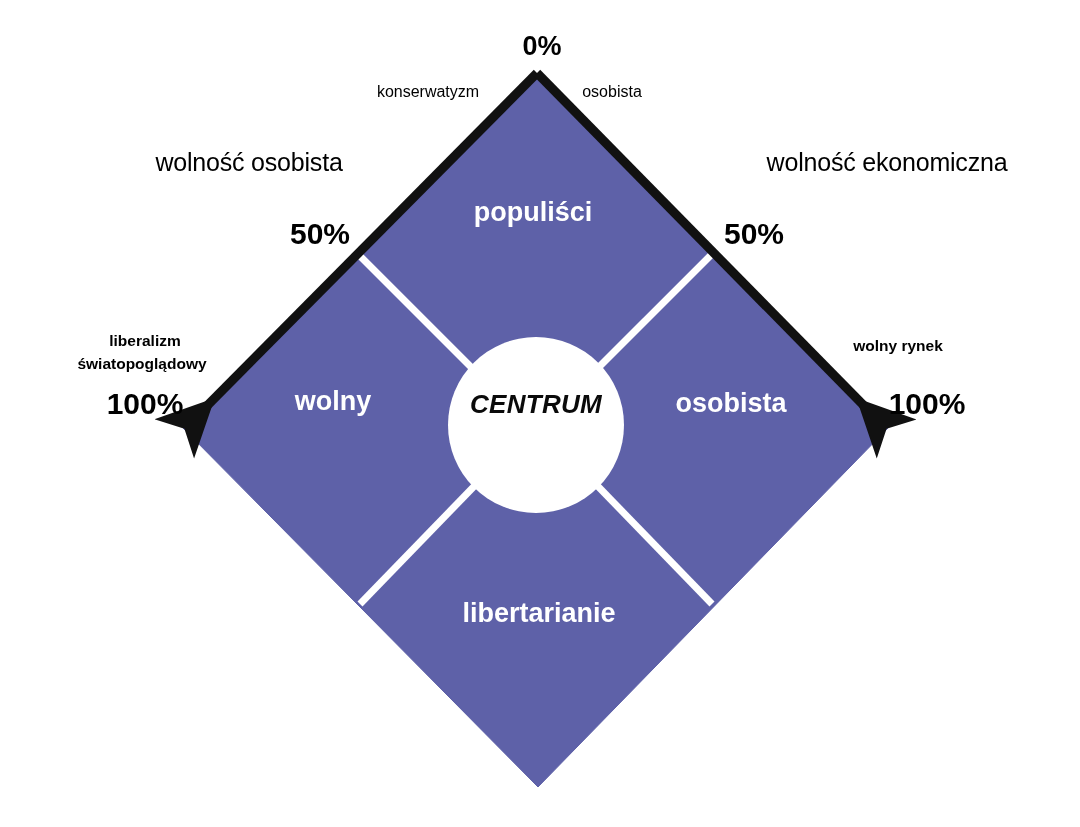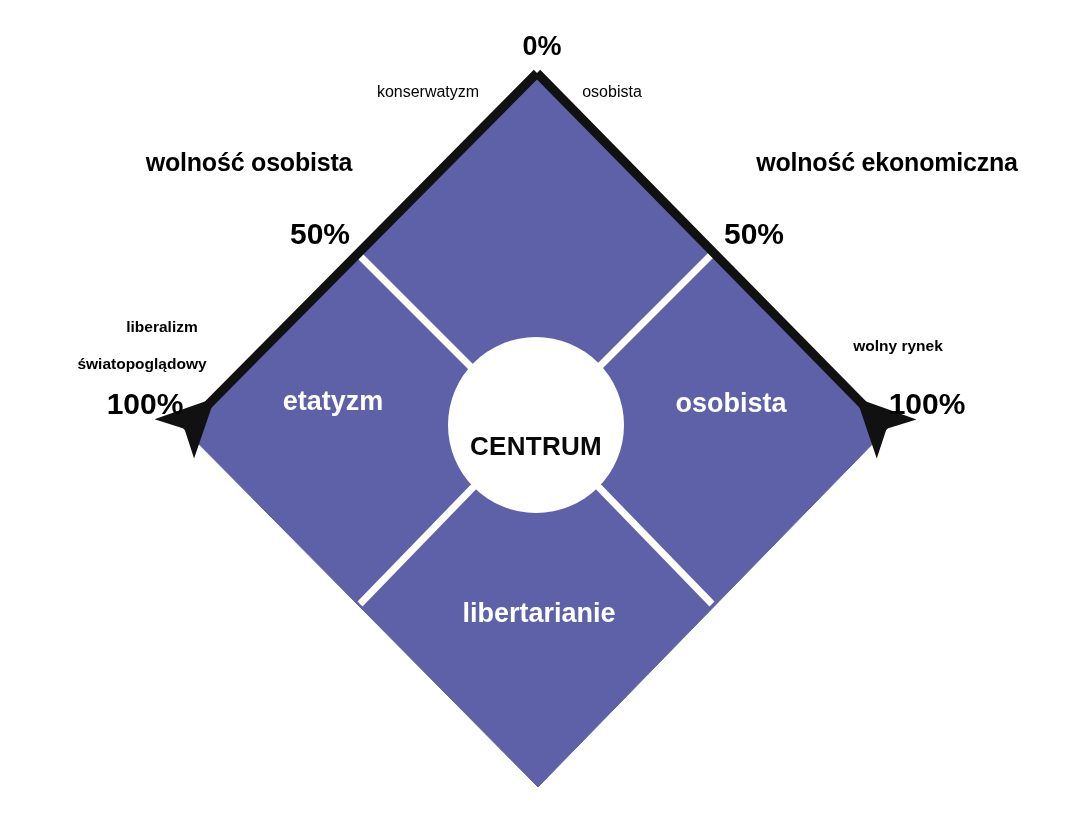--- a/index.html
+++ b/index.html
@@ -31,21 +31,21 @@
     white-space: nowrap;
     line-height: 1.18;
     color: #000000;
   }
   .lbl.ctr {
     transform: translate(-50%, -50%);
     text-align: center;
   }
   .heading {
     font-size: 25px;
-    font-weight: bold;
+    font-weight: normal;
     letter-spacing: -0.2px;
   }
   .pct-big {
     font-size: 30px;
     font-weight: bold;
   }
   .pct-top {
     font-size: 27px;
     font-weight: bold;
   }
@@ -114,32 +114,33 @@
   <div class="lbl ctr axis-small" style="left:612px; top:92px;">osobista</div>
 
   <div class="lbl ctr heading" style="left:249px; top:163px;">wolność osobista</div>
 
   <div class="lbl ctr heading" style="left:887px; top:163px;">wolność ekonomiczna</div>
 
   <div class="lbl ctr pct-big" style="left:320px; top:234px;">50%</div>
 
   <div class="lbl ctr pct-big" style="left:754px; top:234px;">50%</div>
 
-  <div class="lbl ctr axis-small-2" style="left:145px; top:327px;margin-left:17px;">liberalizm</div>
+  <div class="lbl ctr axis-small-2" style="left:145px; top:341px;">liberalizm</div>
 
   <div class="lbl ctr axis-small-2" style="left:142px; top:364px;">światopoglądowy</div>
 
   <div class="lbl ctr pct-big" style="left:145px; top:404px;">100%</div>
 
   <div class="lbl ctr axis-small-2" style="left:898px; top:346px;">wolny rynek</div>
 
   <div class="lbl ctr pct-big" style="left:927px; top:404px;">100%</div>
 
+  <div class="quad-label" style="left:533px; top:212px;">populiści</div>
 
-  <div class="quad-label" style="left:333px; top:401px;">etatyzm</div>
+  <div class="quad-label" style="left:333px; top:401px;">wolny</div>
 
   <div class="quad-label" style="left:731px; top:403px;">osobista</div>
 
   <div class="quad-label" style="left:539px; top:589px;margin-top:24px;">libertarianie</div>
 
-  <div class="centrum-label" style="left:536px; top:446px;">CENTRUM</div>
+  <div class="centrum-label" style="left:536px; top:404px;font-style:italic;">CENTRUM</div>
 
 </div>
 
 </body></html>

